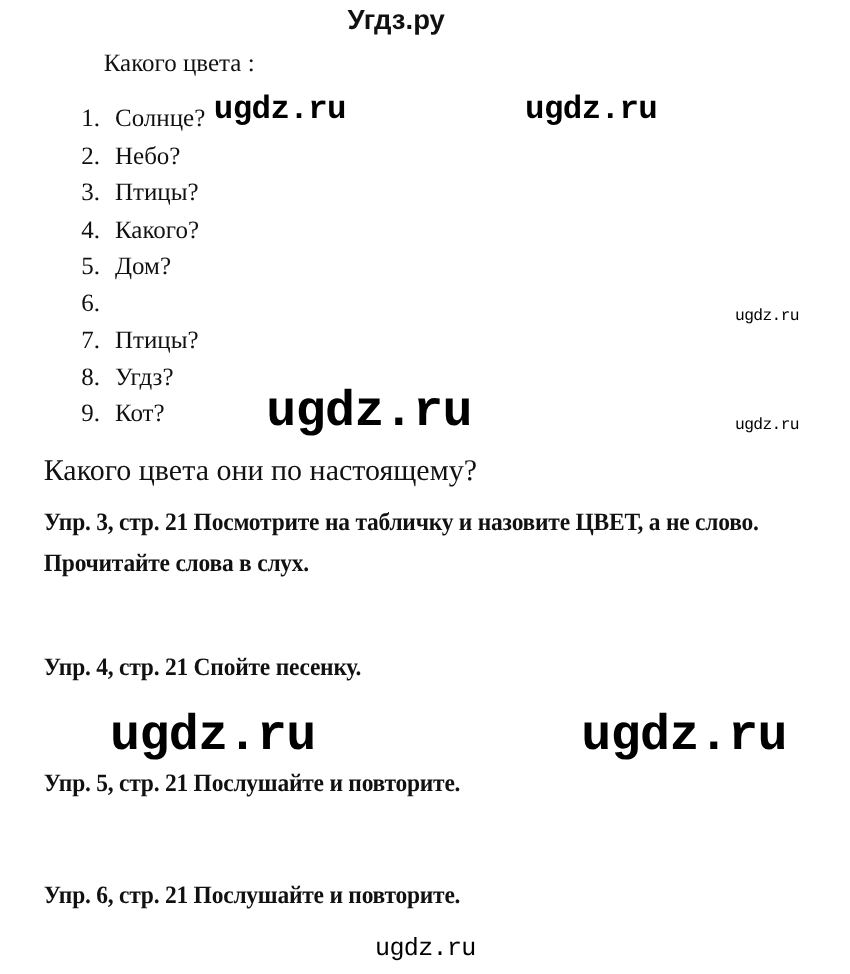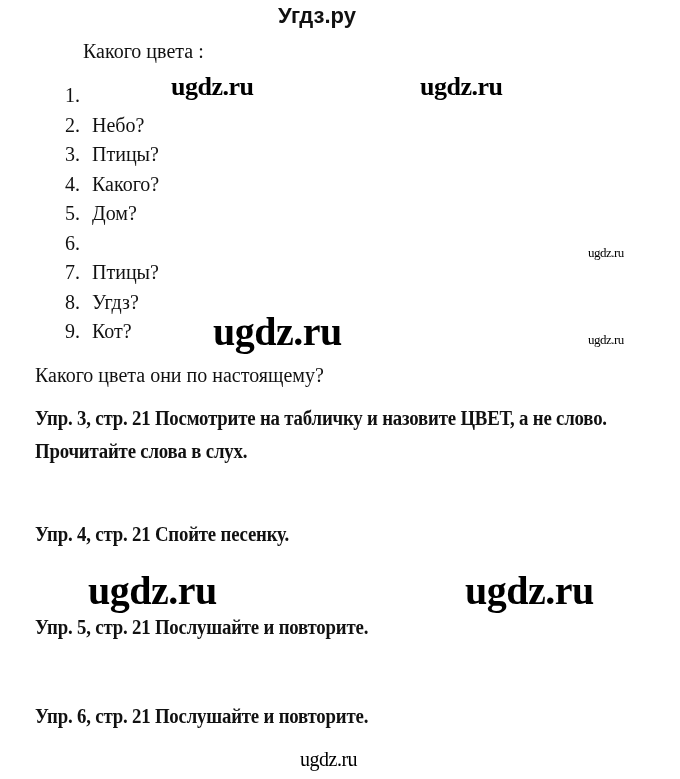--- a/index.html
+++ b/index.html
@@ -10,31 +10,31 @@
     .abs { position: absolute; white-space: nowrap; }
     .site-title {
       left: 0; width: 544px; top: 3px; text-align: center;
       font-family: "Liberation Sans", "DejaVu Sans", sans-serif;
       font-weight: bold; font-size: 22px; color: #111; margin-left: 45px;
     }
     .intro { left: 35px; top: 40px; font-size: 20px; margin-left: 48px; }
     .list { left: 65px; top: 84px; font-size: 20px; }
     .list .item { height: 29.5px; line-height: 22px; display: flex; }
     .list .num { width: 27px; display: inline-block; }
-    .question { left: 35px; top: 364px; font-size: 20px; }
+    .question { left: 35px; top: 364px; font-size: 24px; }
     .exercise {
       font-weight: bold; font-size: 20px; font-family: "Liberation Serif", serif;
       letter-spacing: -0.2px; transform: scaleX(0.94); transform-origin: left top;
     }
     .ex3 { left: 35px; top: 402px; line-height: 33px; white-space: normal; width: 680px; }
     .ex4 { left: 35px; top: 523px; }
     .ex5 { left: 35px; top: 616px; }
     .ex6 { left: 35px; top: 705px; }
     .wm {
-      font-family: Liberation Serif, serif; font-weight: bold; color: #000;
+      font-family: Liberation Mono, monospace; font-weight: bold; color: #000;
       letter-spacing: -0.5px;
     }
     .wm-m1 { left: 171px; top: 72px; font-size: 26px; }
     .wm-m2 { left: 420px; top: 72px; font-size: 26px; }
     .wm-s1 { left: 588px; top: 245px; font-size: 13px; font-weight: normal; }
     .wm-s2 { left: 588px; top: 332px; font-size: 13px; font-weight: normal; }
     .wm-l1 { left: 213px; top: 308px; font-size: 40px; }
     .wm-l2 { left: 88px; top: 567px; font-size: 40px; }
     .wm-l3 { left: 465px; top: 567px; font-size: 40px; }
     .wm-b { left: 300px; top: 748px; font-size: 20px; font-weight: normal; }
@@ -42,20 +42,21 @@
 </head>
 <body>
 
 <div class="abs site-title">Угдз.ру</div>
 
 <div class="abs intro">Какого цвета :</div>
 
 <div class="abs list">
   <div class="item">
       <span class="num">1.</span>
+      <span>Солнце?</span>
     </div>
   <div class="item">
       <span class="num">2.</span>
       <span>Небо?</span>
     </div>
   <div class="item">
       <span class="num">3.</span>
       <span>Птицы?</span>
     </div>
   <div class="item">

